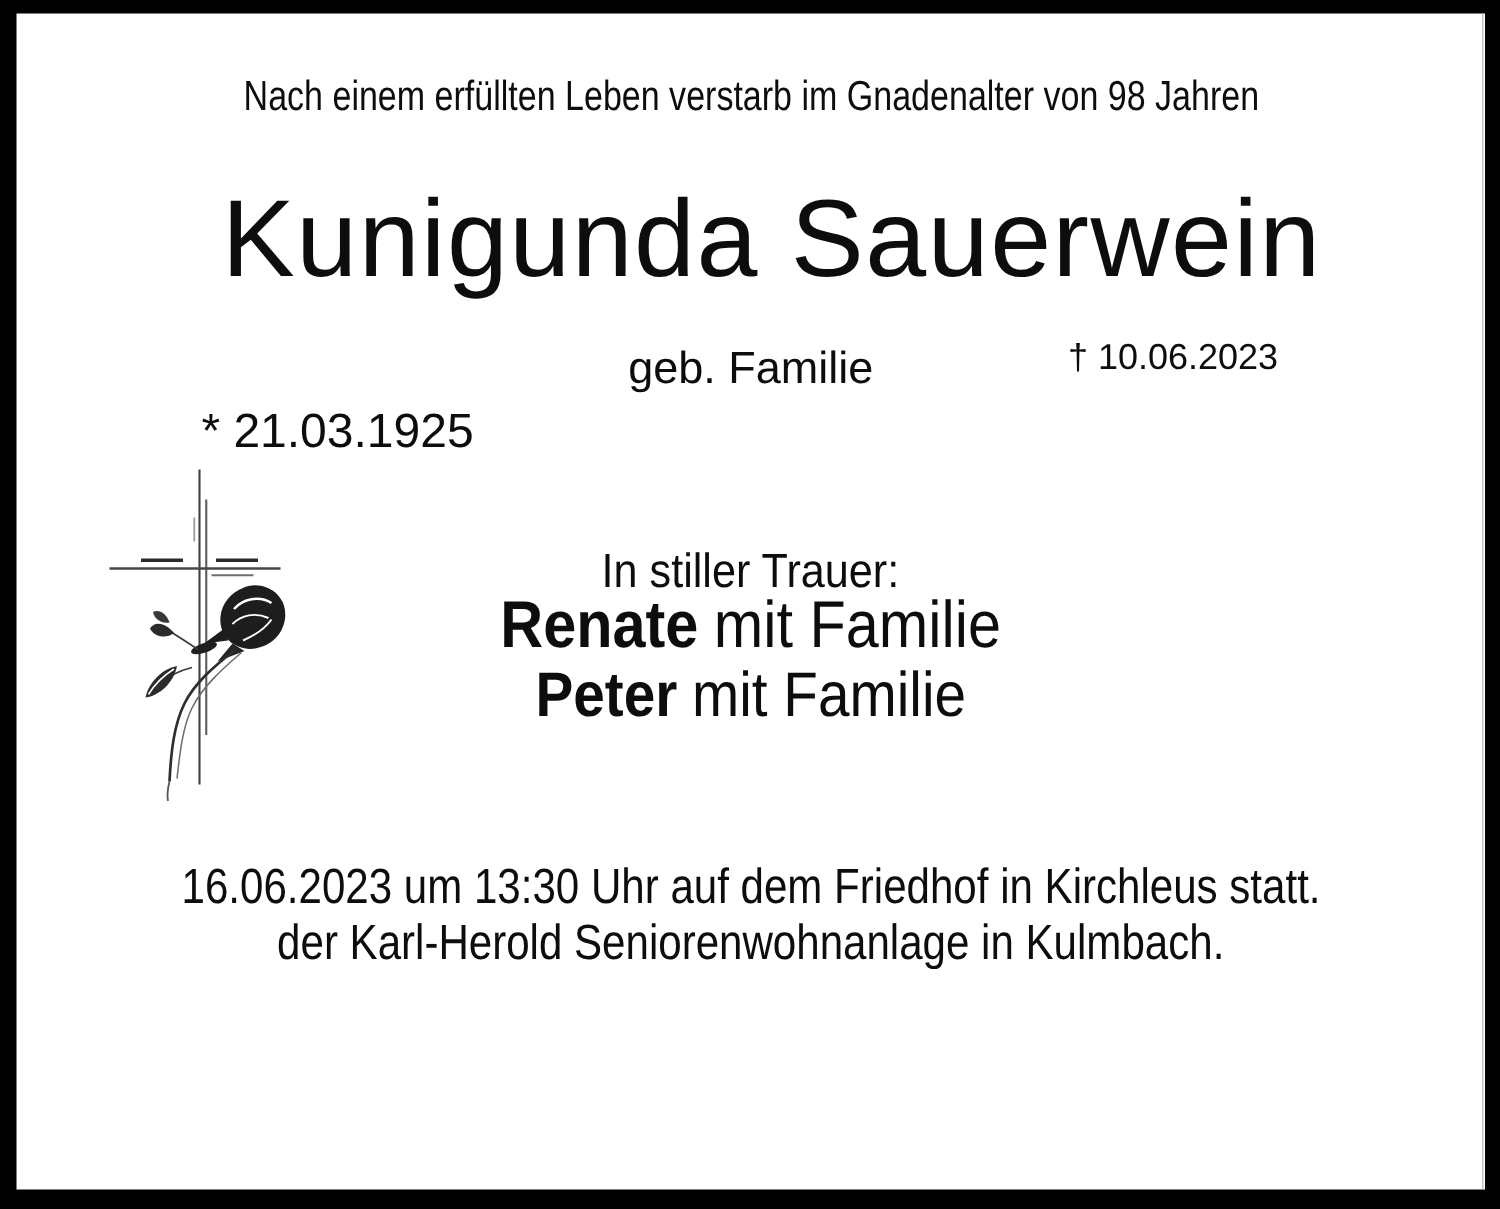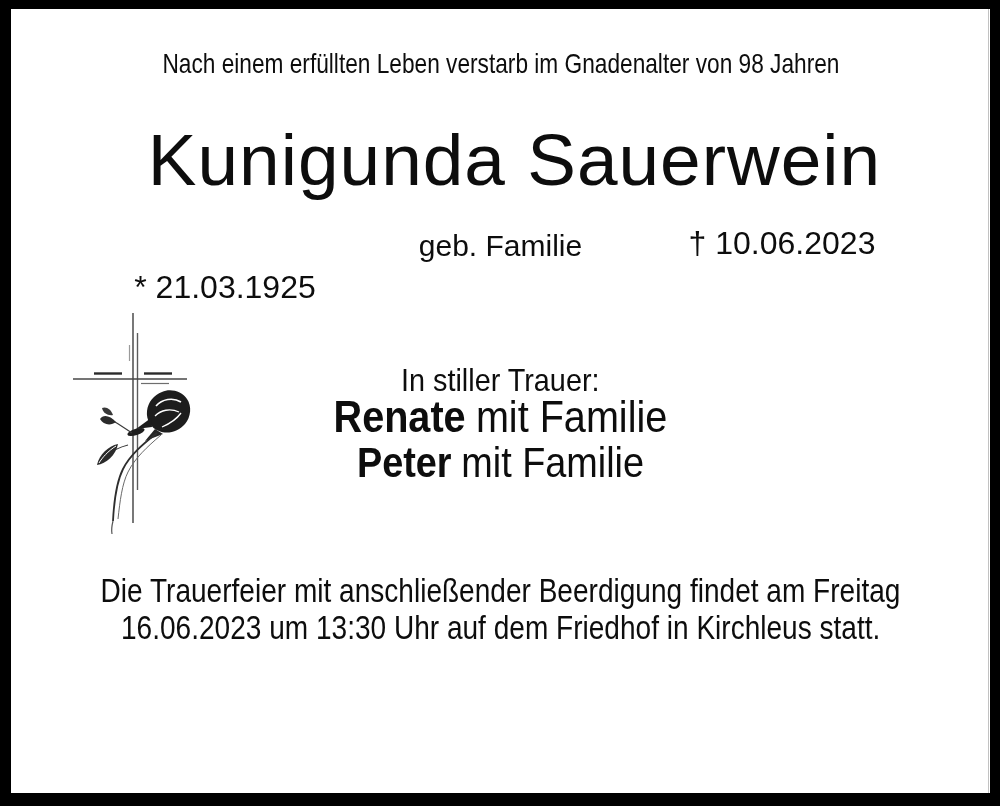--- a/index.html
+++ b/index.html
@@ -62,21 +62,21 @@
     margin-top: 44px;
   }
   .maiden {
     top: 220px; left: 50%;
     transform: translateX(-50%);
     font-size: 30px;
   }
   .death {
     top: 216px; left: 771px;
     transform: translateX(-50%);
-    font-size: 32px;
+    font-size: 24px;
   }
   .illustration {
     position: absolute;
     left: 59px;
     top: 294px;
   }
   .m-header { top: 342px; font-size: 32px; line-height: 39px; margin-top: 10px; }
   .m-line1  { top: 388px; font-size: 44px; line-height: 39px; }
   .m-line2  { top: 434px; font-size: 42px; line-height: 39px; }
   .mourner-name { font-weight: 700; }
@@ -150,17 +150,17 @@
     </div>
     <div class="line m-line1">
       <span class="sq sq90"><b class="mourner-name">Renate</b><span class="mourner-suffix">mit Familie</span></span>
     </div>
     <div class="line m-line2">
       <span class="sq sq90"><b class="mourner-name">Peter</b><span class="mourner-suffix">mit Familie</span></span>
     </div>
   </div>
 
   <div class="funeral">
-    <div class="f-line"><span class="sq sq85">Die Trauerfeier mit anschließender Beerdigung findet am Freitag</span></div>
     <div class="f-line"><span class="sq sq85">16.06.2023 um 13:30 Uhr auf dem Friedhof in Kirchleus statt.</span></div>
+    <div class="f-line"><span class="sq sq85">der Karl-Herold Seniorenwohnanlage in Kulmbach.</span></div>
   </div>
 
 </div>
 
 </body></html>

